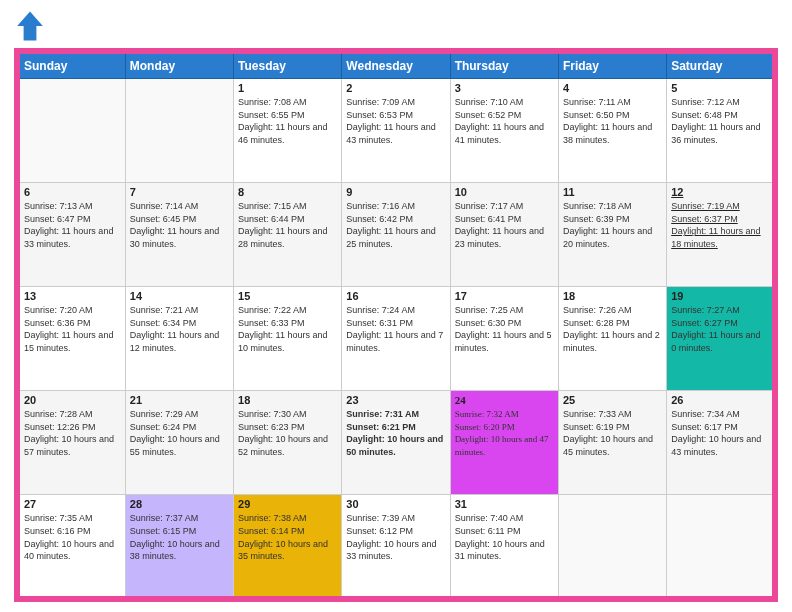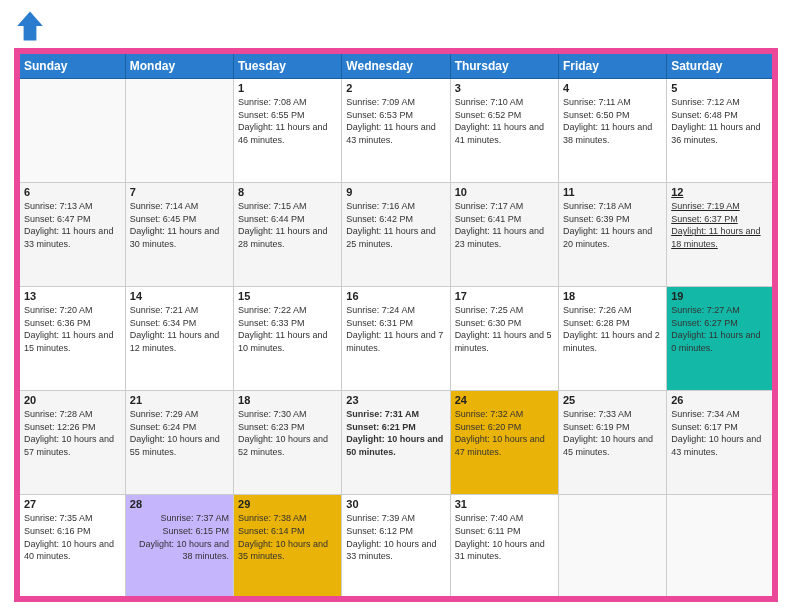--- a/index.html
+++ b/index.html
@@ -273,21 +273,21 @@
             <div class="day-info" style="white-space: pre-line;">Sunrise: 7:30 AM
 Sunset: 6:23 PM
 Daylight: 10 hours and 52 minutes.</div>
           </td>
           <td style="background: rgb(245, 245, 245);">
             <span class="day-num">23</span>
             <div class="day-info" style="white-space: pre-line; font-weight: bold;">Sunrise: 7:31 AM
 Sunset: 6:21 PM
 Daylight: 10 hours and 50 minutes.</div>
           </td>
-          <td style="background: #eab308;">
+          <td style="background: #d946ef; font-family: Liberation Serif, serif;">
             <span class="day-num">24</span>
             <div class="day-info" style="white-space: pre-line;">Sunrise: 7:32 AM
 Sunset: 6:20 PM
 Daylight: 10 hours and 47 minutes.</div>
           </td>
           <td style="background: rgb(245, 245, 245);">
             <span class="day-num">25</span>
             <div class="day-info" style="white-space: pre-line;">Sunrise: 7:33 AM
 Sunset: 6:19 PM
 Daylight: 10 hours and 45 minutes.</div>
@@ -301,21 +301,21 @@
         </tr>
         <tr>
           <td style="background: rgb(255, 255, 255);">
             <span class="day-num">27</span>
             <div class="day-info" style="white-space: pre-line;">Sunrise: 7:35 AM
 Sunset: 6:16 PM
 Daylight: 10 hours and 40 minutes.</div>
           </td>
           <td style="background: #c4b5fd;">
             <span class="day-num">28</span>
-            <div class="day-info" style="white-space: pre-line; text-align: right;">Sunrise: 7:37 AM
+            <div class="day-info" style="white-space: pre-line;">Sunrise: 7:37 AM
 Sunset: 6:15 PM
 Daylight: 10 hours and 38 minutes.</div>
           </td>
           <td style="background: #eab308;">
             <span class="day-num">29</span>
             <div class="day-info" style="white-space: pre-line;">Sunrise: 7:38 AM
 Sunset: 6:14 PM
 Daylight: 10 hours and 35 minutes.</div>
           </td>
           <td style="background: rgb(255, 255, 255);">

